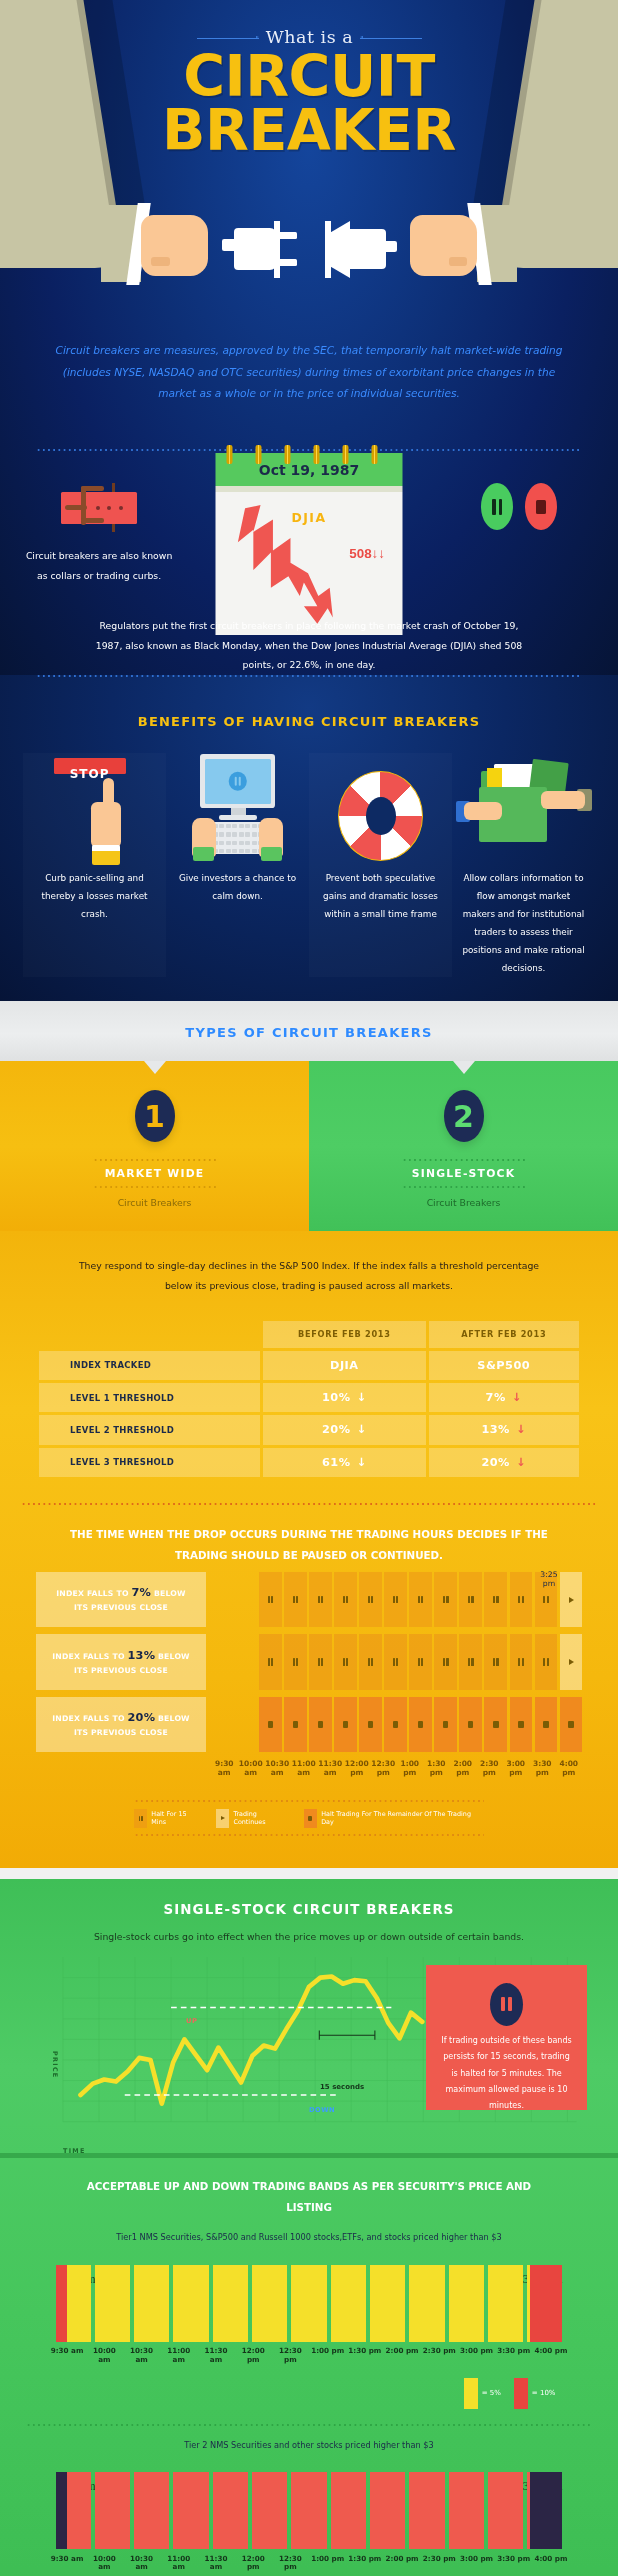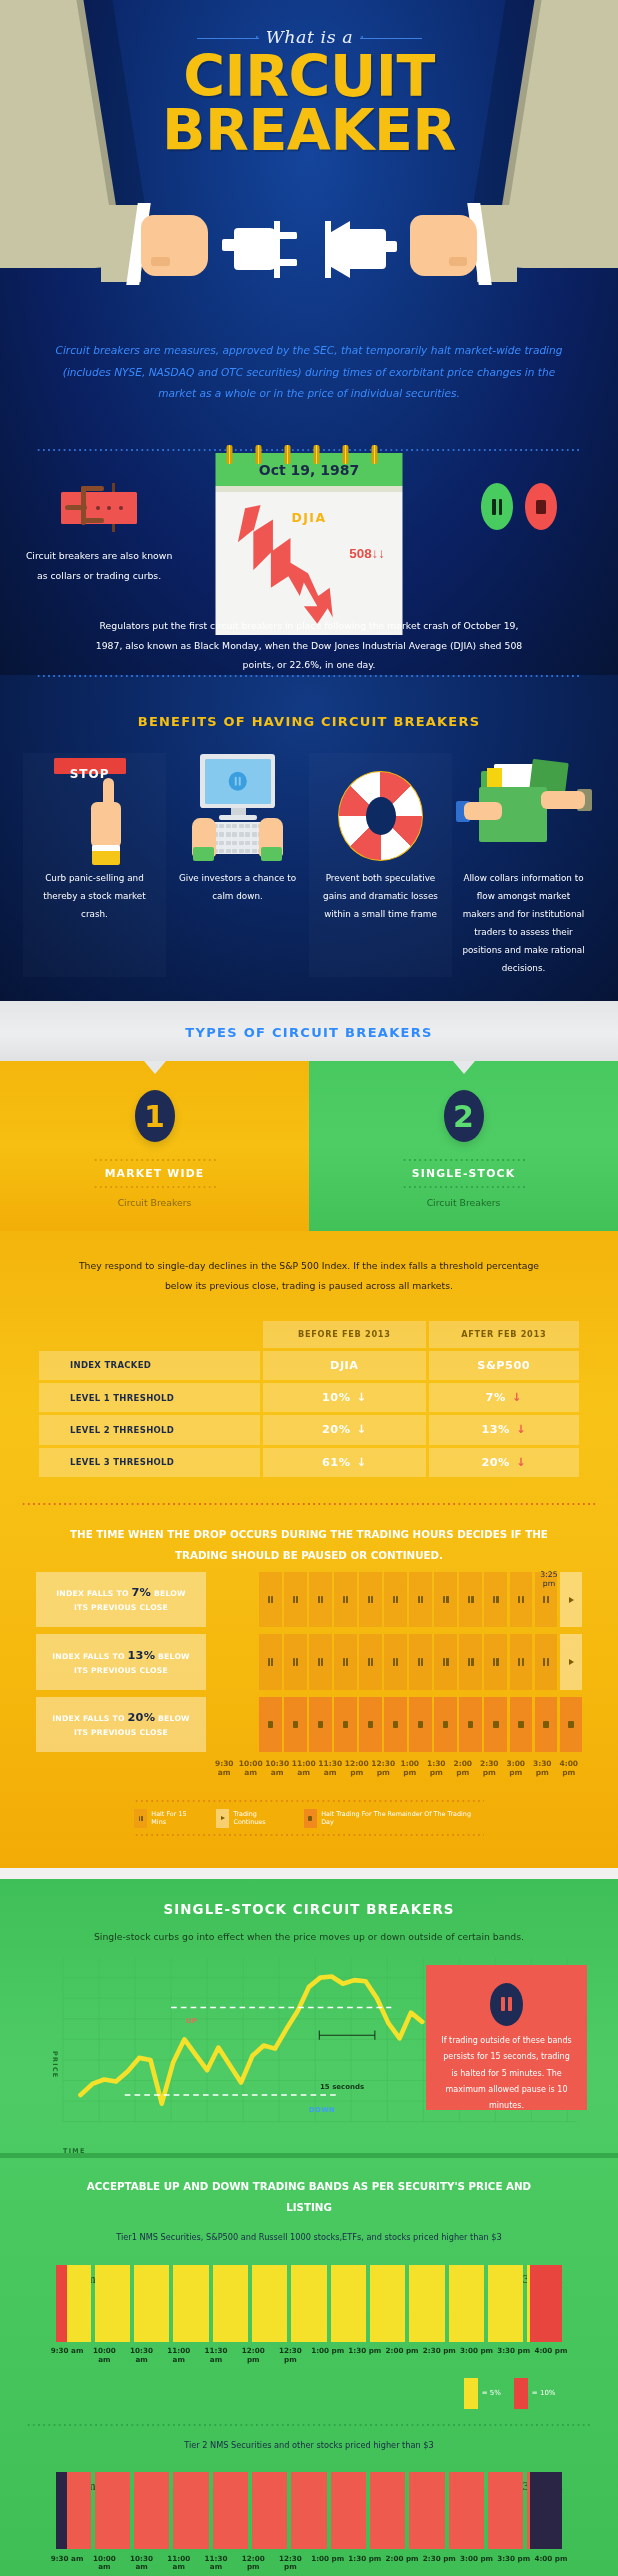--- a/index.html
+++ b/index.html
@@ -21,21 +21,21 @@
   .arm { position: absolute; top: -20.6px; width: 170px; height: 289px; background: #c7c5a4; }
   .arm.left  { left: -67px;  transform: skewX(9deg);  border-bottom-right-radius: 31px; }
   .arm.right { right: -67px; transform: skewX(-9deg); border-bottom-left-radius: 31px; }
   .arm-shadow { position:absolute; top:-20.6px; width:36px; height:289px; background:rgba(0,0,0,.18); }
   .arm-shadow.l { left: 96px; transform: skewX(9deg); }
   .arm-shadow.r { right: 96px; transform: skewX(-9deg); }
 
   .eyebrow {
     position: absolute; top: 27px; left: 1px; right: 0;
     text-align: center; color: #e9eef8;
-    font-family: "DejaVu Serif", serif; font-style: italic;
+    font-family: "DejaVu Serif", serif; 
     font-size: 17.5px; letter-spacing: 0.5px;
   }
   .eyebrow .rule { display:inline-block; width:62px; height:0.5px; background:#3d7fe0; vertical-align:4.6px; margin:0 7.2px; position:relative;}
   .eyebrow .rule.l:after{content:"";position:absolute;right:0;top:-1.5px;border-left:3.6px solid #3d7fe0;border-top:1.8px solid transparent;border-bottom:1.8px solid transparent;}
   .eyebrow .rule.r:before{content:"";position:absolute;left:0;top:-1.5px;border-right:3.6px solid #3d7fe0;border-top:1.8px solid transparent;border-bottom:1.8px solid transparent;}
 
   .hero-title {
     position: absolute; top: 49px; left: 0; right: 0; text-align: center;
     color: #f7c010; font-weight: 900; font-size: 57px; line-height: 0.95;
     letter-spacing: -0.5px; font-family: "DejaVu Sans", sans-serif;
@@ -392,21 +392,21 @@
           <div class="stopbtn">
             <div class="pad">
                 <span>STOP</span>
               </div>
             <div class="finger"></div>
             <div class="hand2"></div>
             <div class="wrist"></div>
             <div class="sleeve2"></div>
           </div>
         </div>
-        <p class="bcap">Curb panic-selling and thereby a stock market crash.</p>
+        <p class="bcap">Curb panic-selling and thereby a losses market crash.</p>
       </div>
 
       <div class="bcol">
         <div class="bico">
           <div class="pcico">
             <div class="mon">
                 <div class="scr">
                   <div class="pz">
                     <i></i>
                     <i></i>

